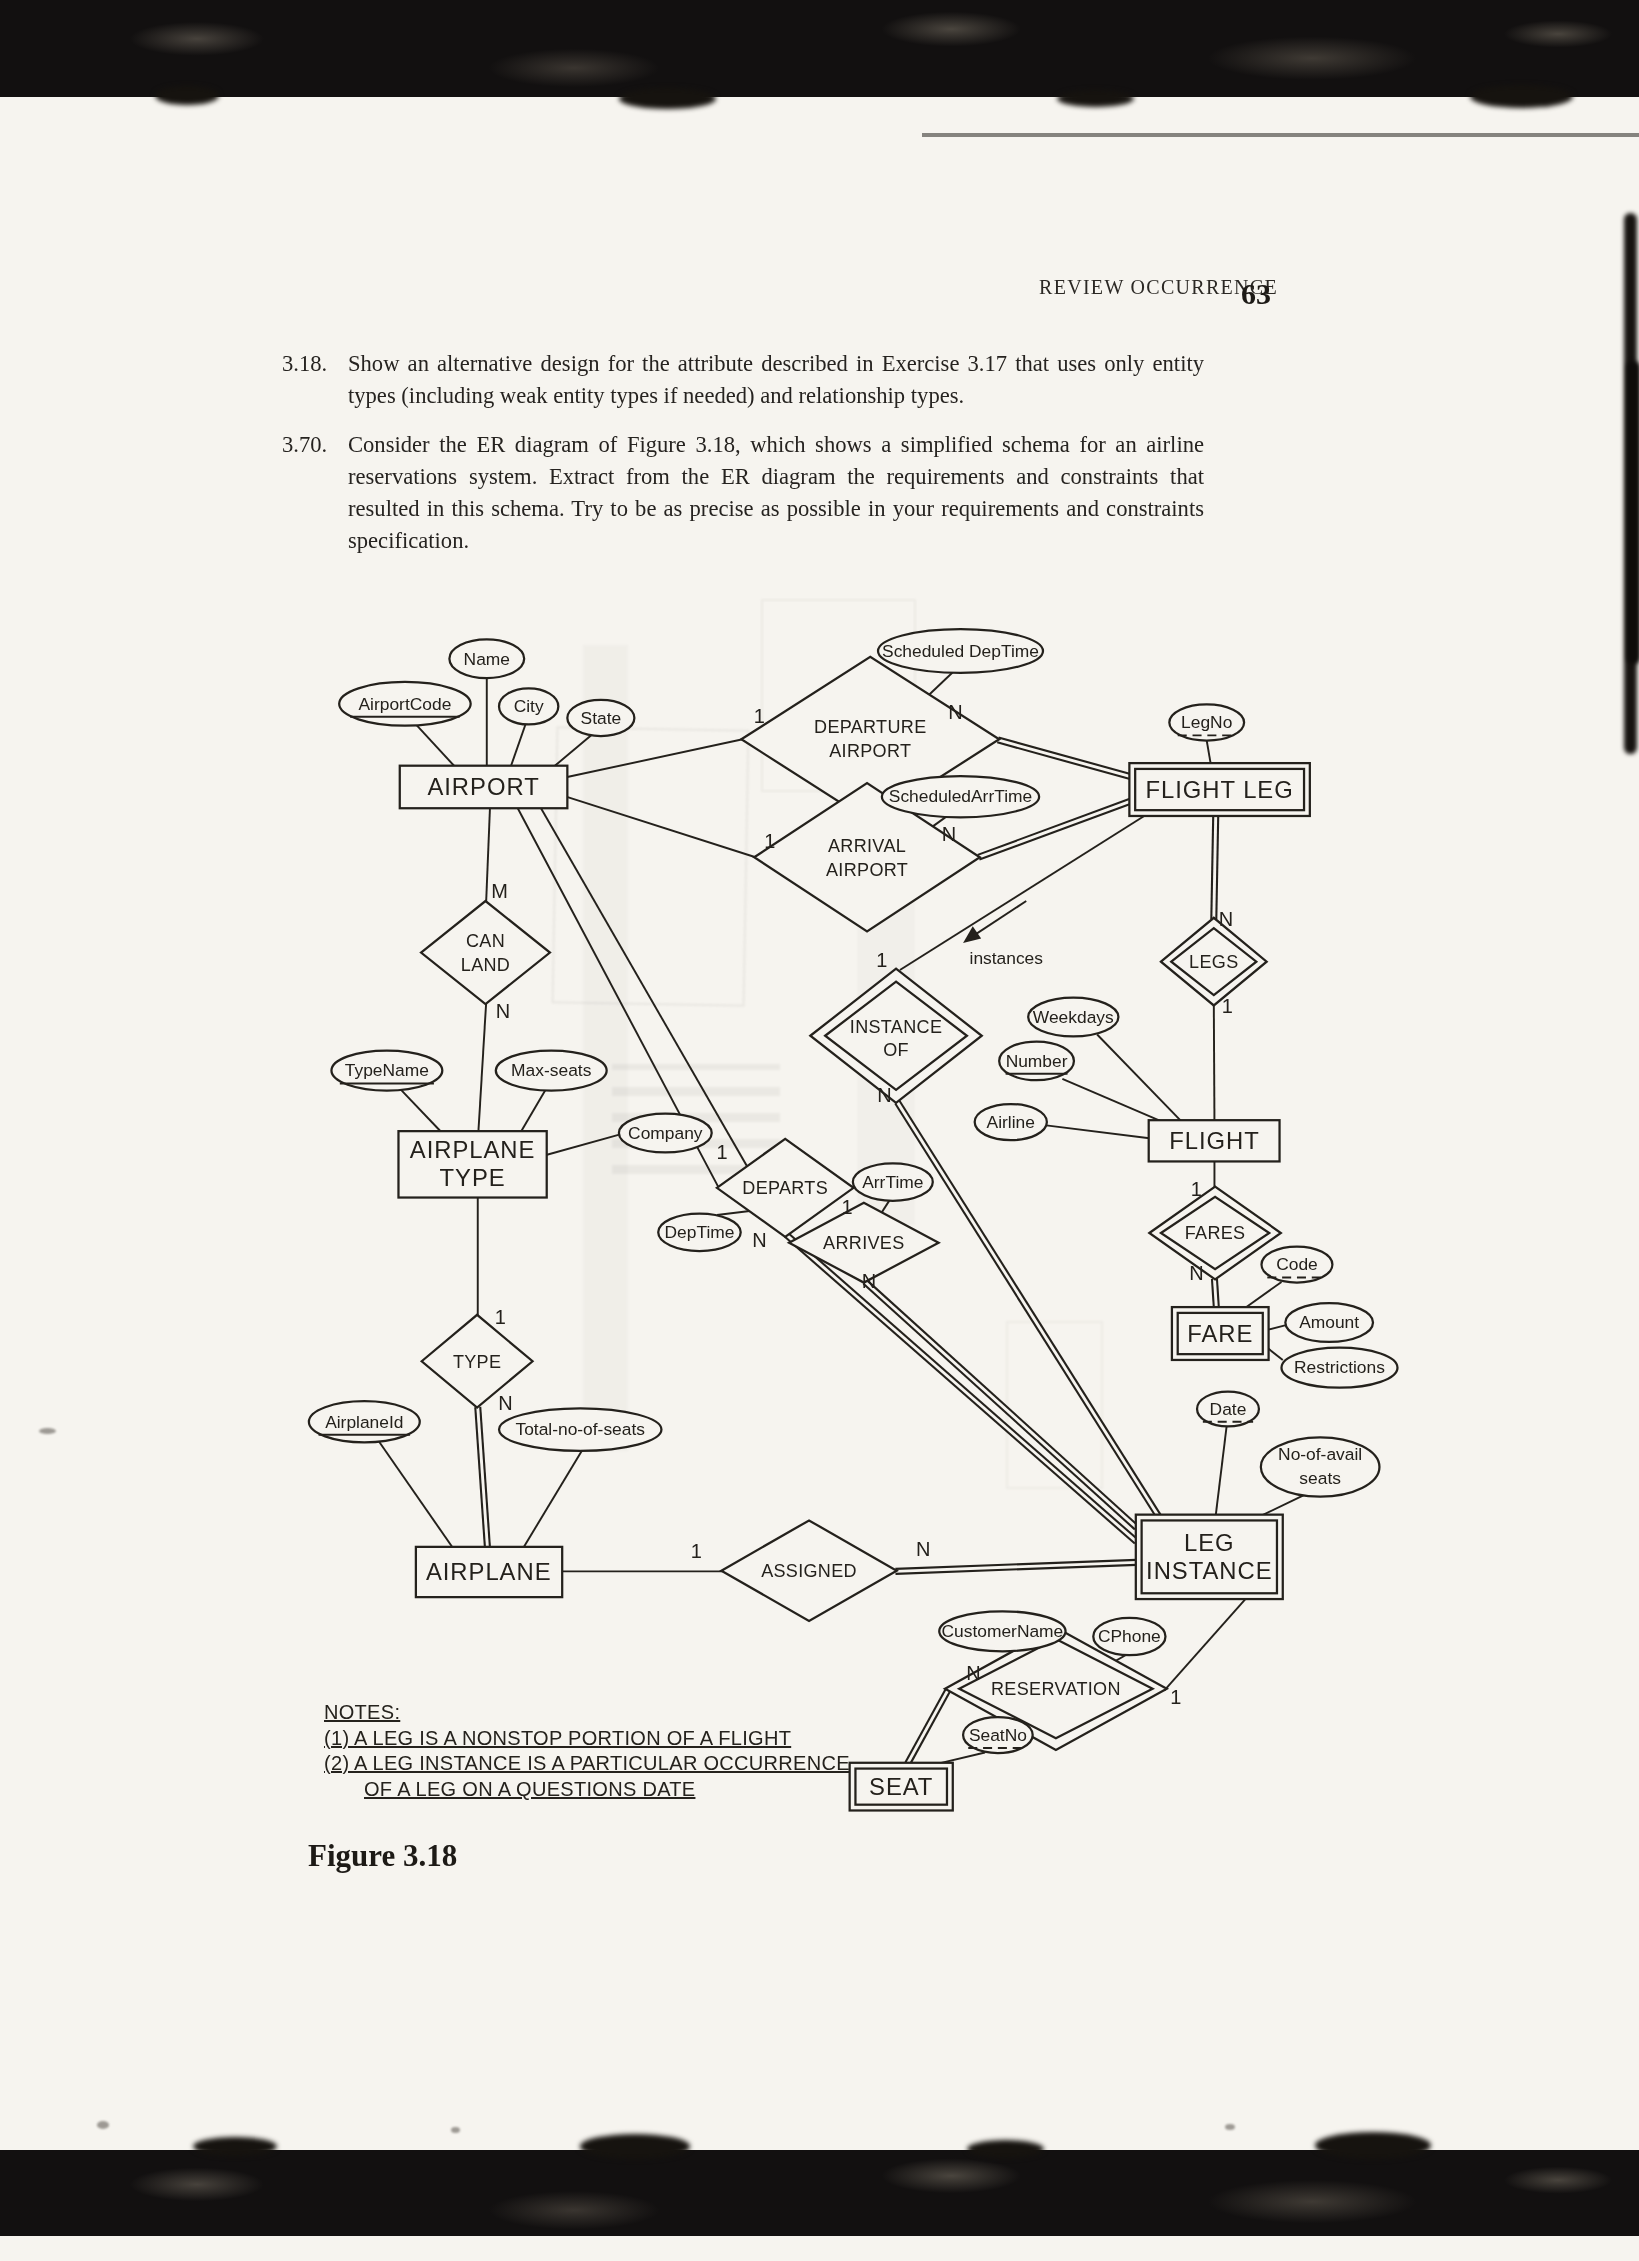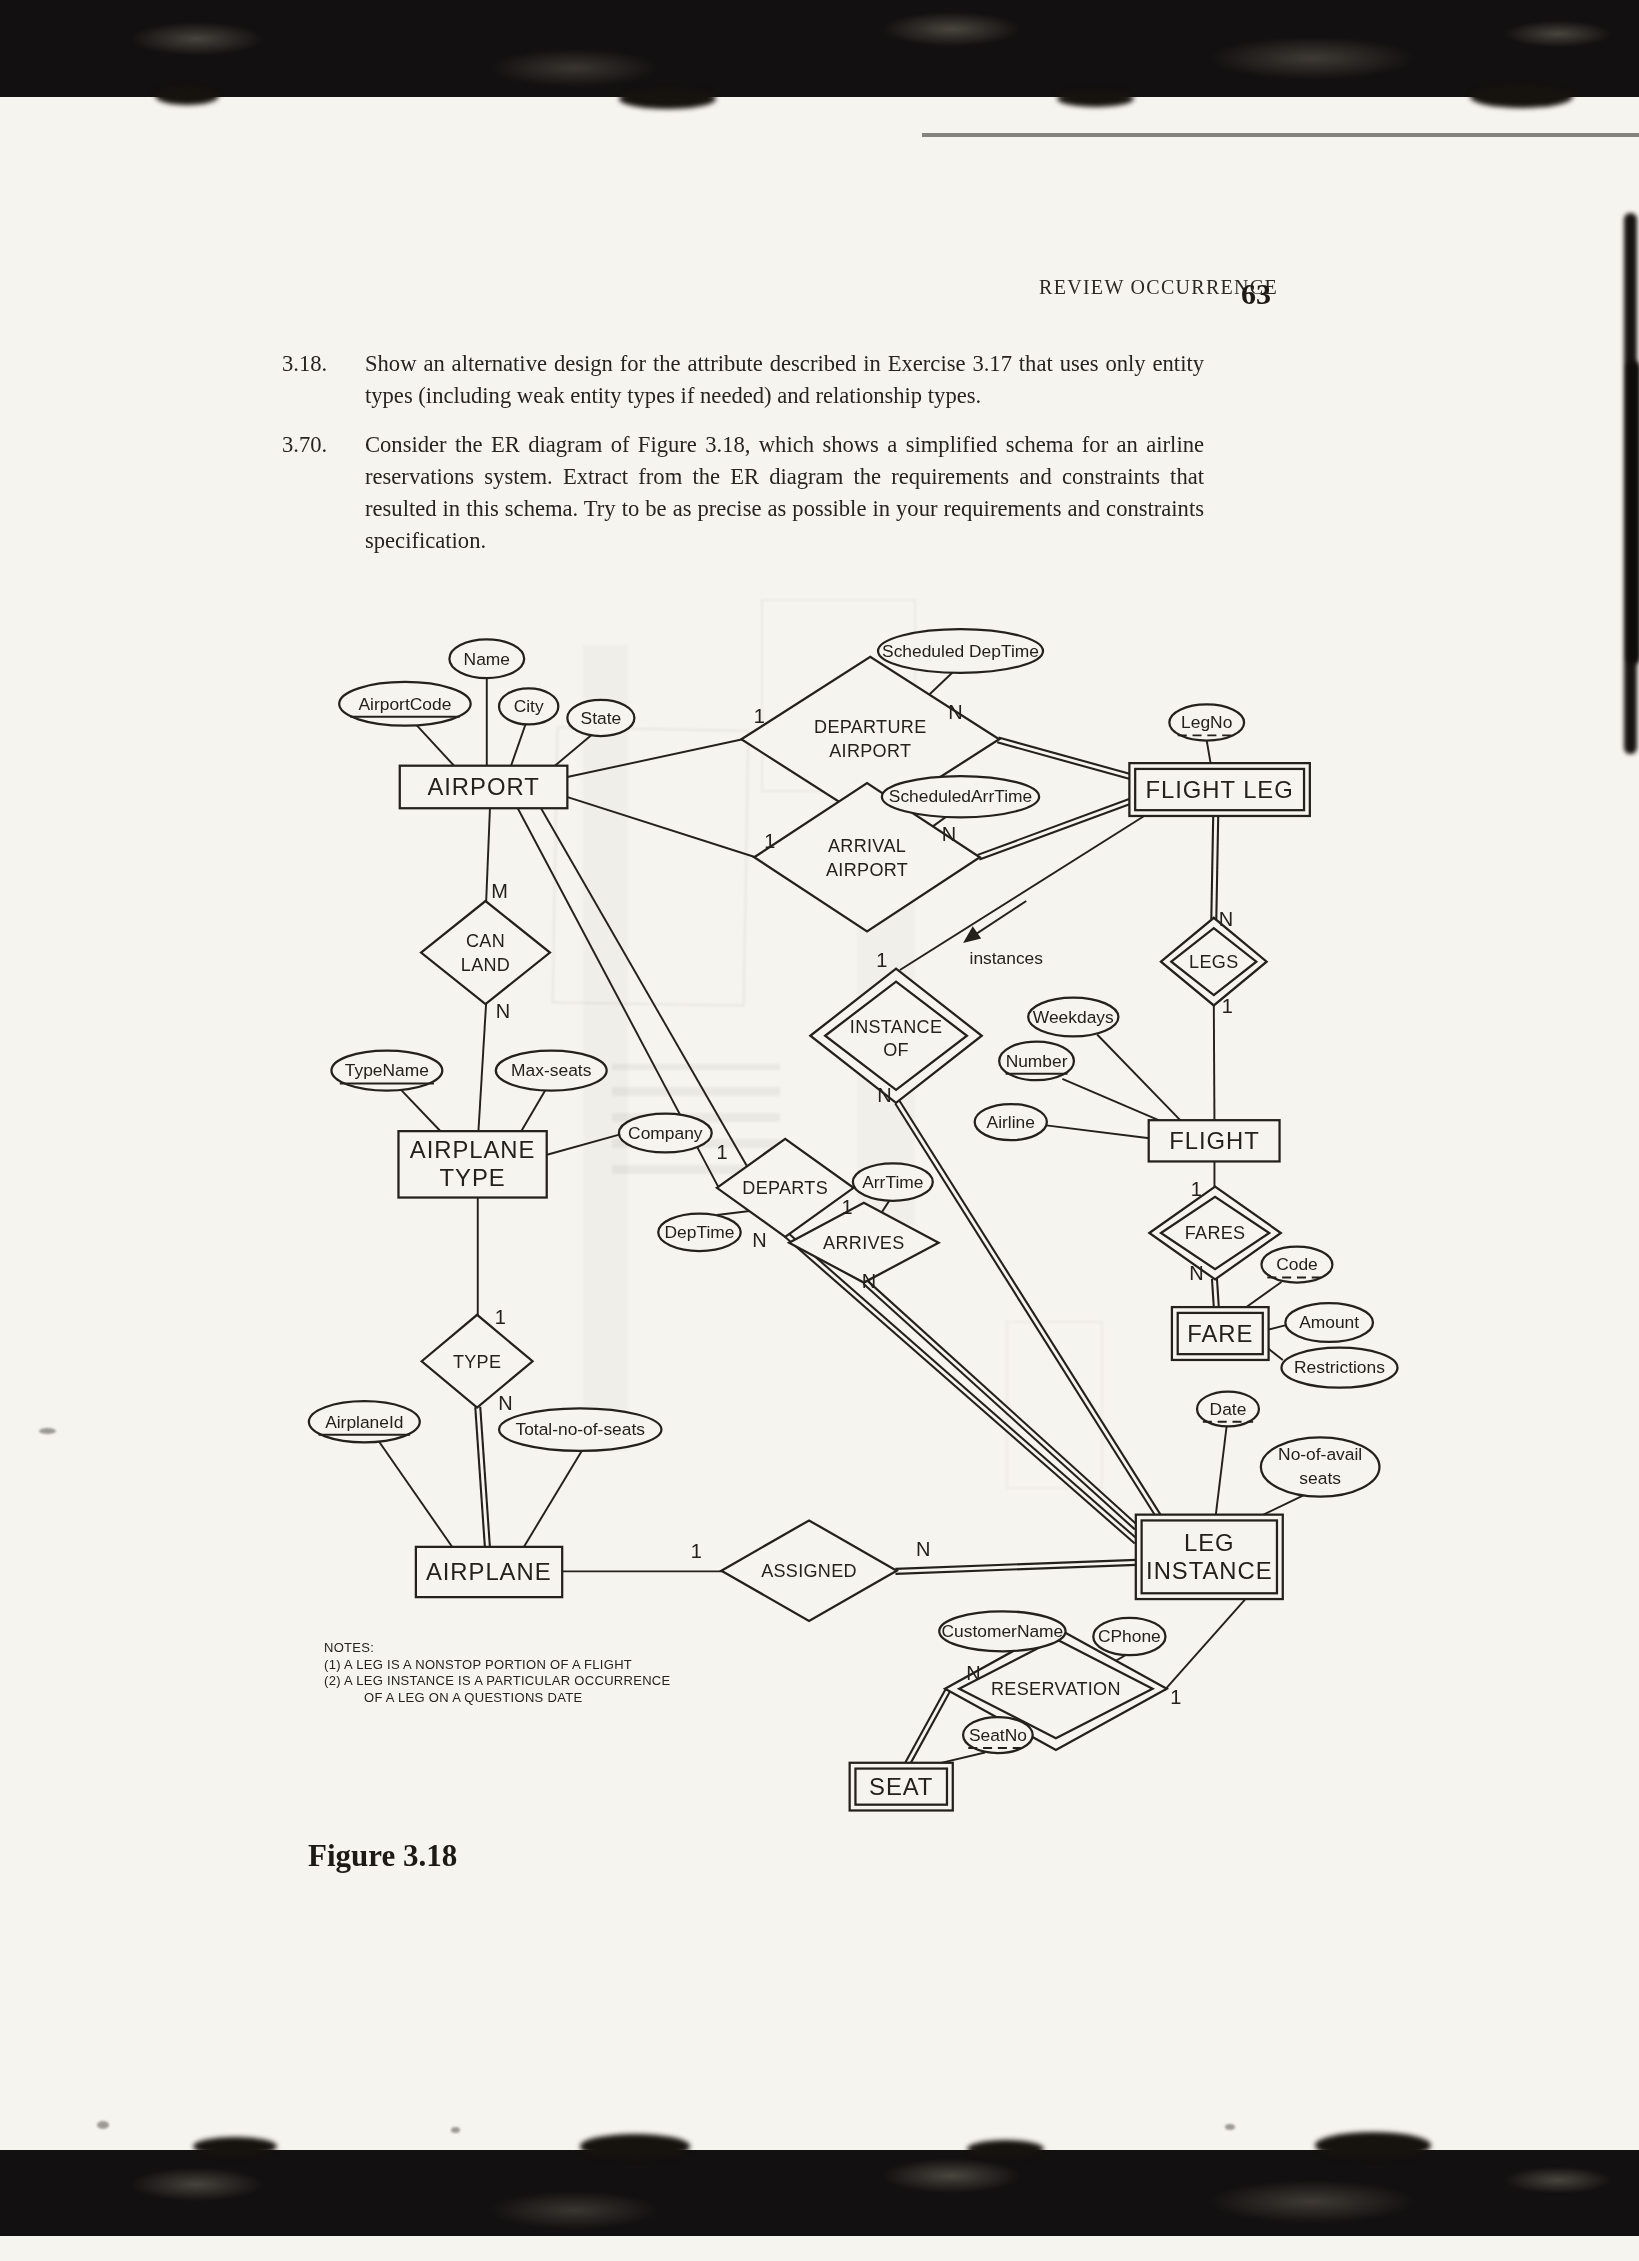--- a/index.html
+++ b/index.html
@@ -28,24 +28,24 @@
   .smear { position:absolute; background:#171411; filter:blur(1.9px); border-radius:6.4px; }
   .hairline { position:absolute; background:#2a2723; opacity:.55; filter:blur(0.6px); }
   .ghost { position:absolute; opacity:.12; filter:blur(1.3px); pointer-events:none; }
   .ghost-outline { border:2.6px solid #8b8880; }
   .ghost-bars { background:repeating-linear-gradient(0deg,#8b8880 0 9px, rgba(0,0,0,0) 9px 26px); }
   .ghost-col { background:#8b8880; }
   
   .running-head { position:absolute; left:1039px; top:276px; font-size:20px; letter-spacing:1.3px; color:#2b2824; }
   .page-num { position:absolute; left:1241px; top:263px; font-size:30px; font-weight:bold; color:#1d1a16;margin-top:14px; }
   .questions { position:absolute; left:282px; top:348px; width:922px; }
-  .question { display:flex; gap:30px; margin-bottom:17px; font-size:22.6px; line-height:1.42; }
+  .question { display:flex; gap:13px; margin-bottom:17px; font-size:22.6px; line-height:1.42; }
   .qnum { flex:0 0 53px; }
   .qtext { flex:1; text-align:justify; }
-  .notes { position:absolute; left:324px; top:1640px; font-family:"Liberation Sans",sans-serif; font-size:13px; line-height:1.28; color:#25221d; letter-spacing:0.3px; }
+  .notes { position:absolute; left:324px; top:1700px; font-family:"Liberation Sans",sans-serif; font-size:20px; line-height:1.28; color:#25221d; letter-spacing:0.3px;text-decoration:underline; }
   .notes .indent { padding-left:40px; }
   .fig-caption { position:absolute; left:308px; top:1838px; font-size:31px; font-weight:bold; color:#1d1a16; }
   
   svg.er { position:absolute; left:0; top:0; }
   svg.er .shape { fill:var(--paper); stroke:var(--ink); stroke-width:3.5; }
   svg.er .conn  { stroke:var(--ink); stroke-width:3; fill:none; }
   svg.er .dbl-o { stroke:var(--ink); stroke-width:11; fill:none; }
   svg.er .dbl-i { stroke:var(--paper); stroke-width:4.5; fill:none; }
   svg.er .key-u { stroke:var(--ink); stroke-width:3; }
   svg.er .key-d { stroke:var(--ink); stroke-width:3; stroke-dasharray:14 9; }

